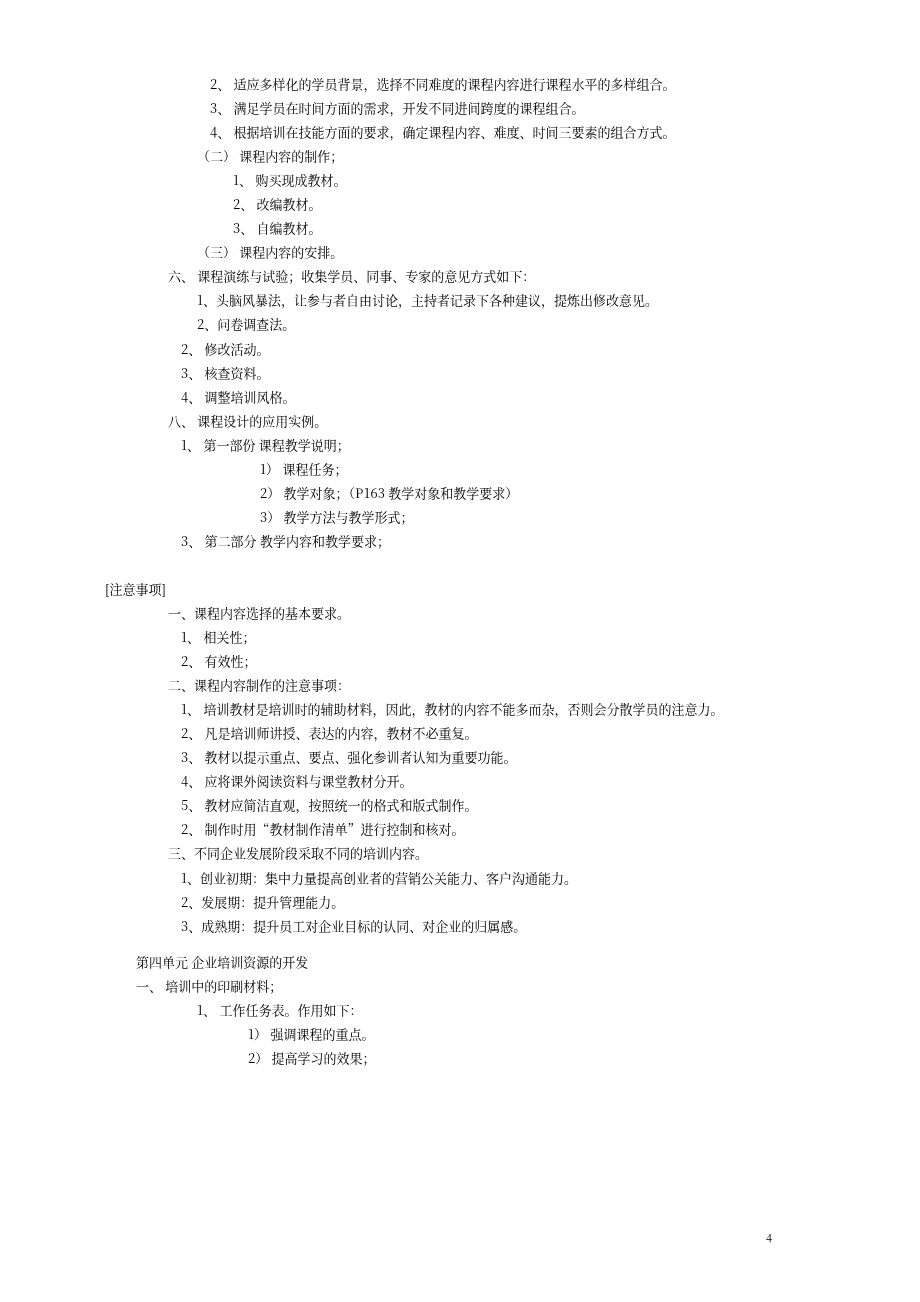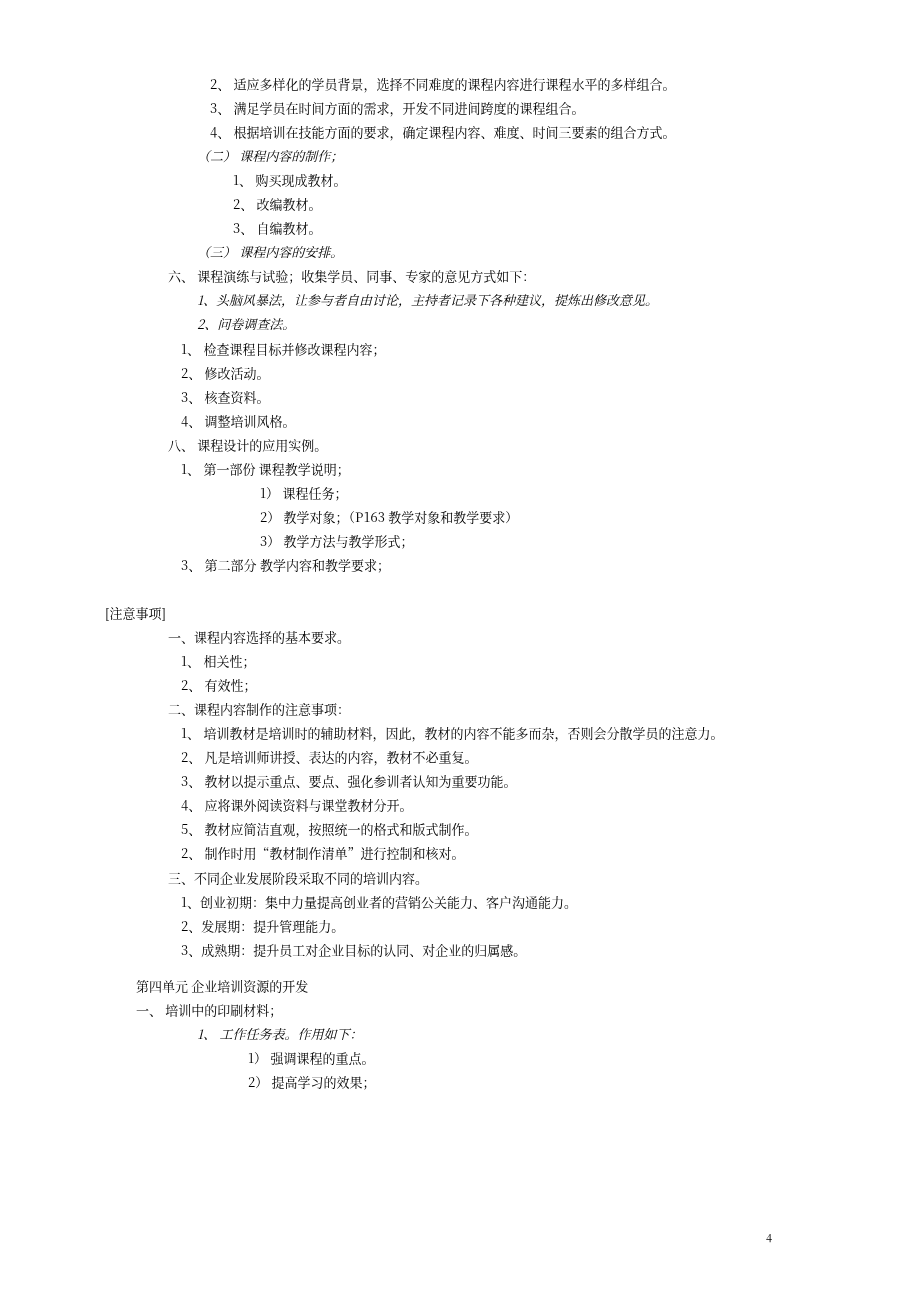--- a/index.html
+++ b/index.html
@@ -17,21 +17,21 @@
     padding: 72px 105px 40px 105px;
     position: relative;
   }
   .pagenum {
     position: absolute;
     bottom: 55px;
     right: 92px;
     font-size: 11px;
   }
   .indent1 { padding-left: 105px; }
-  .indent1b { padding-left: 92px; font-style: italic; }
+  .indent1b { padding-left: 92px; }
   .indent2 { padding-left: 128px; }
   .indent2b { padding-left: 143px; }
   .indent3 { padding-left: 155px; }
   .indent0 { padding-left: 63px; }
   .indent0b { padding-left: 76px; }
   .indentS { padding-left: 0px; }
   .indentA { padding-left: 31px; }
   .indentU { padding-left: 31px; }
   .block p { margin: 0; }
   .spacer { height: 24px; }
@@ -46,21 +46,20 @@
       <p class="indent1">3、 满足学员在时间方面的需求，开发不同进间跨度的课程组合。</p>
       <p class="indent1">4、 根据培训在技能方面的要求，确定课程内容、难度、时间三要素的组合方式。</p>
       <p class="indent1b">（二） 课程内容的制作；</p>
       <p class="indent2">1、 购买现成教材。</p>
       <p class="indent2">2、 改编教材。</p>
       <p class="indent2">3、 自编教材。</p>
       <p class="indent1b">（三） 课程内容的安排。</p>
       <p class="indent0">六、 课程演练与试验；收集学员、同事、专家的意见方式如下：</p>
       <p class="indent1b">1、头脑风暴法，让参与者自由讨论，主持者记录下各种建议，提炼出修改意见。</p>
       <p class="indent1b">2、问卷调查法。</p>
-      <p class="indent0b">1、 检查课程目标并修改课程内容；</p>
       <p class="indent0b">2、 修改活动。</p>
       <p class="indent0b">3、 核查资料。</p>
       <p class="indent0b">4、 调整培训风格。</p>
       <p class="indent0">八、 课程设计的应用实例。</p>
       <p class="indent0b">1、 第一部份 课程教学说明；</p>
       <p class="indent3">1） 课程任务；</p>
       <p class="indent3">2） 教学对象；（P163 教学对象和教学要求）</p>
       <p class="indent3">3） 教学方法与教学形式；</p>
       <p class="indent0b">3、 第二部分 教学内容和教学要求；</p>
       <div class="spacer"></div>

